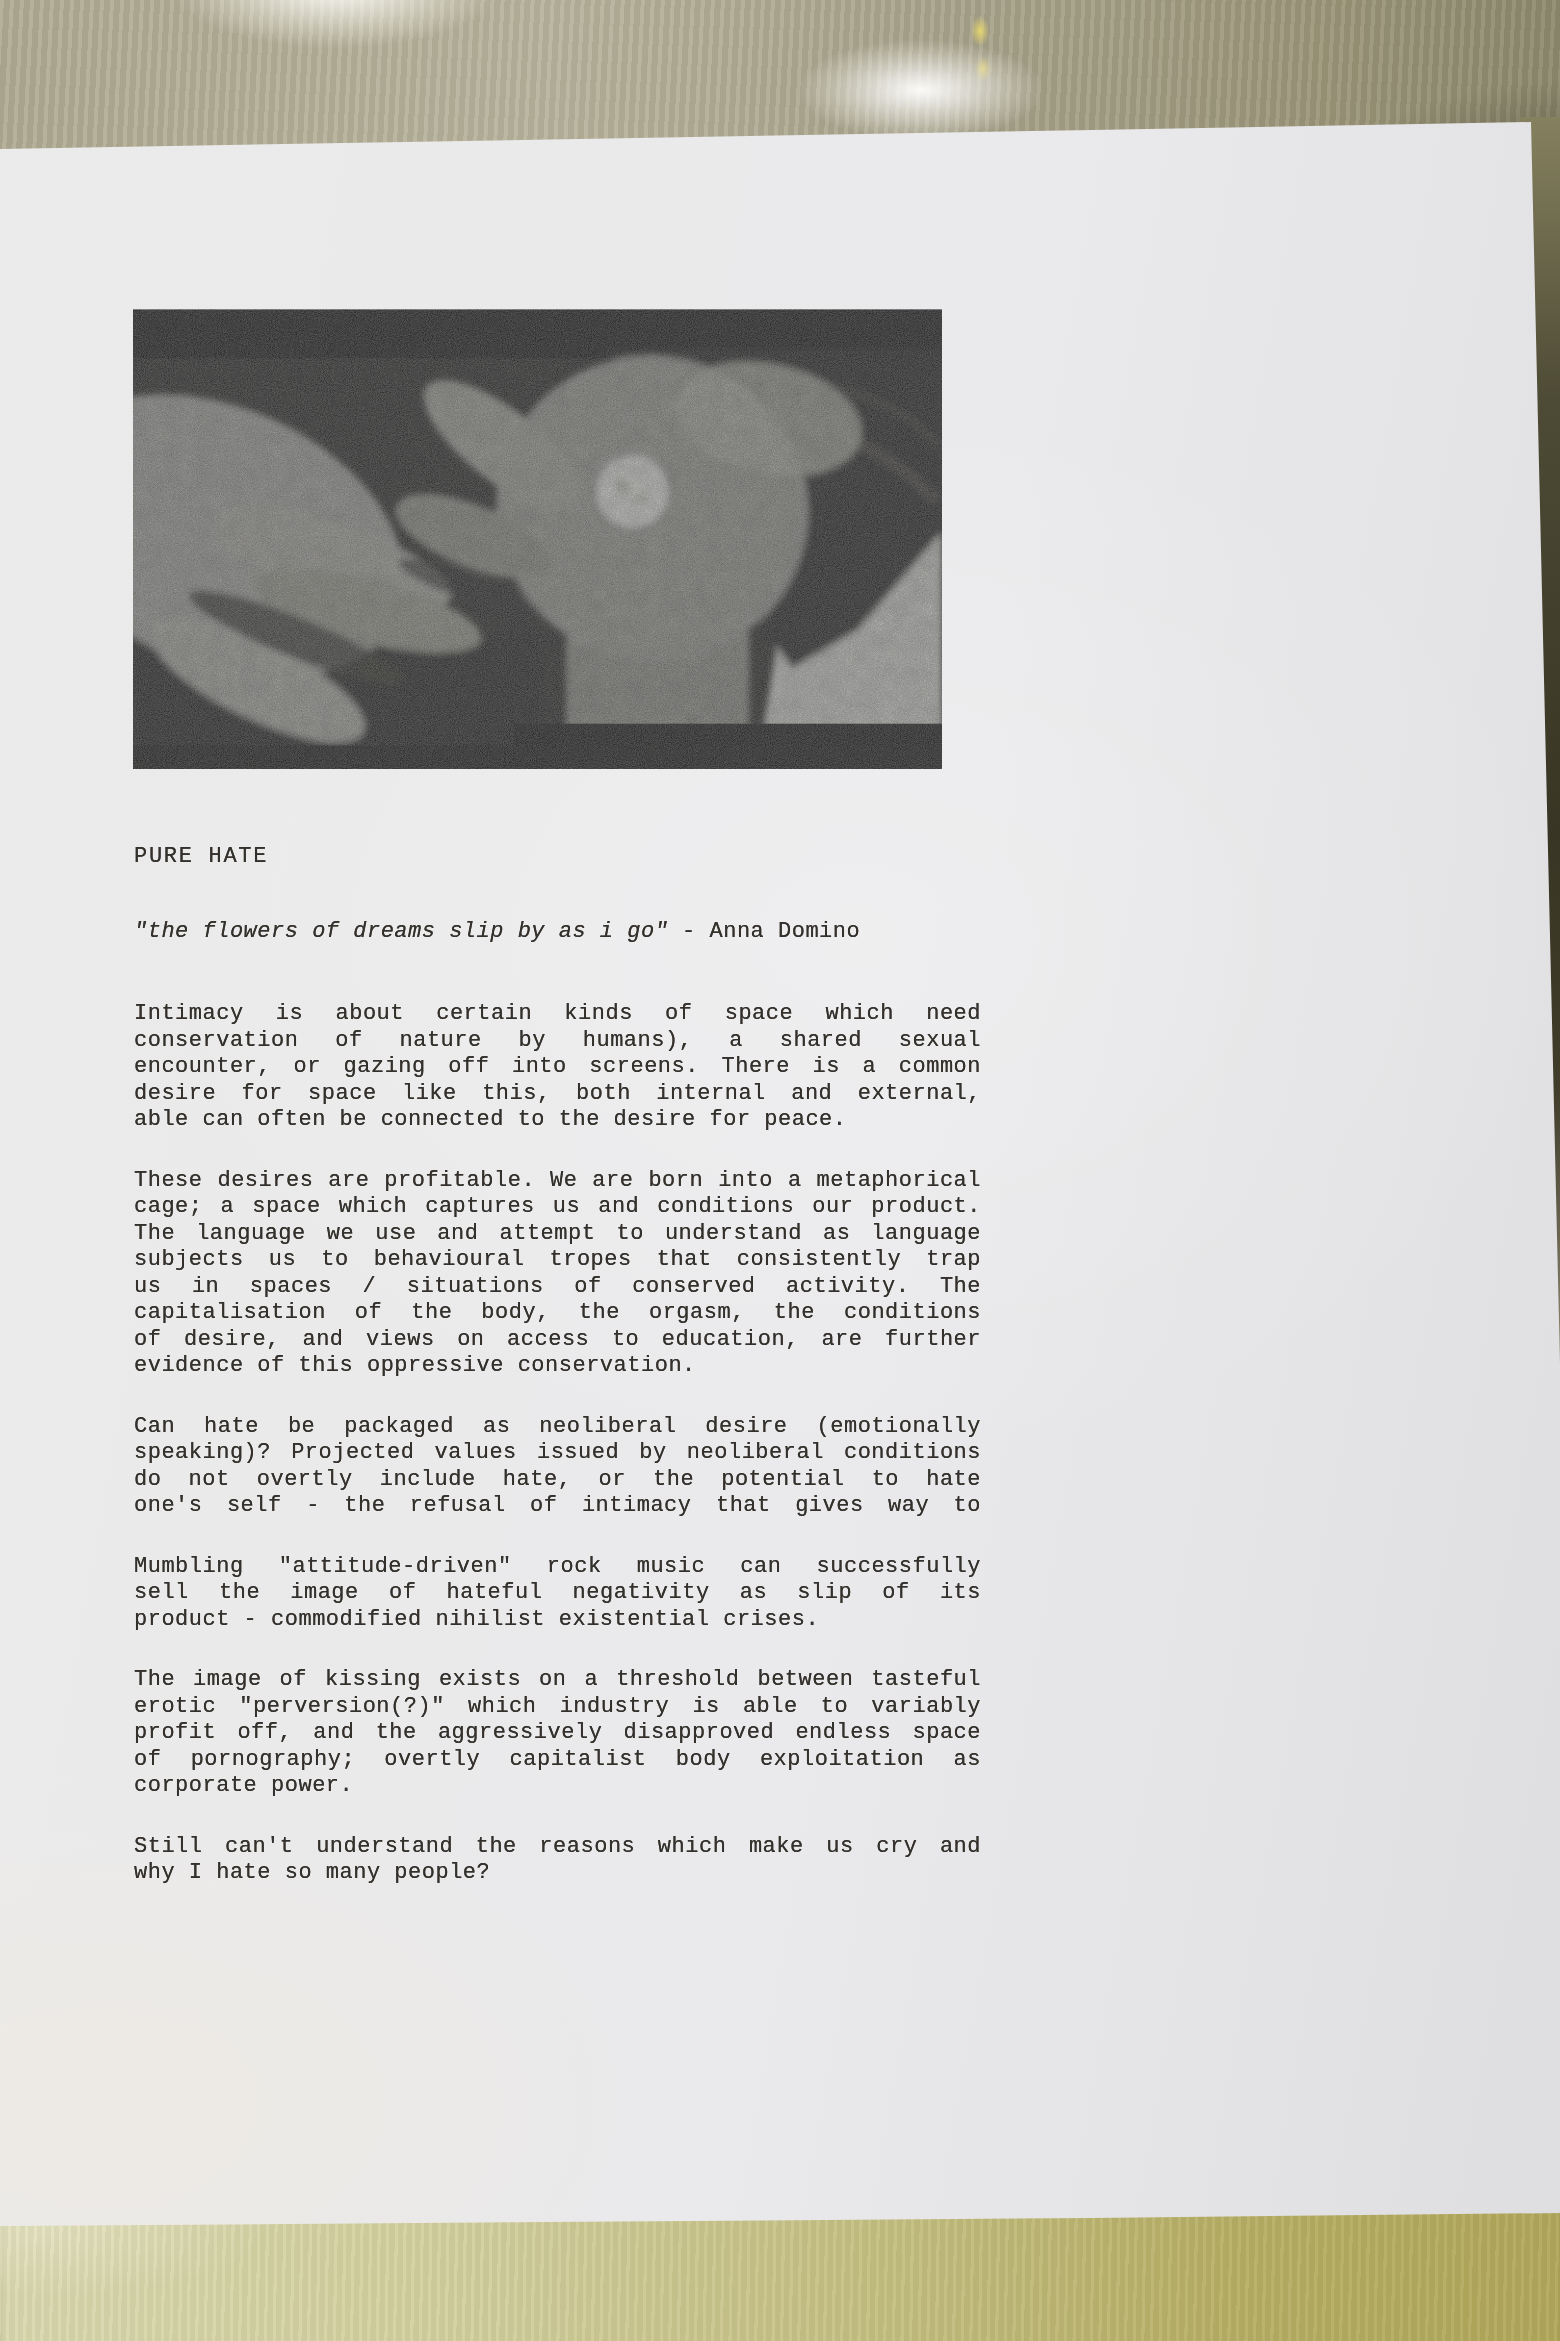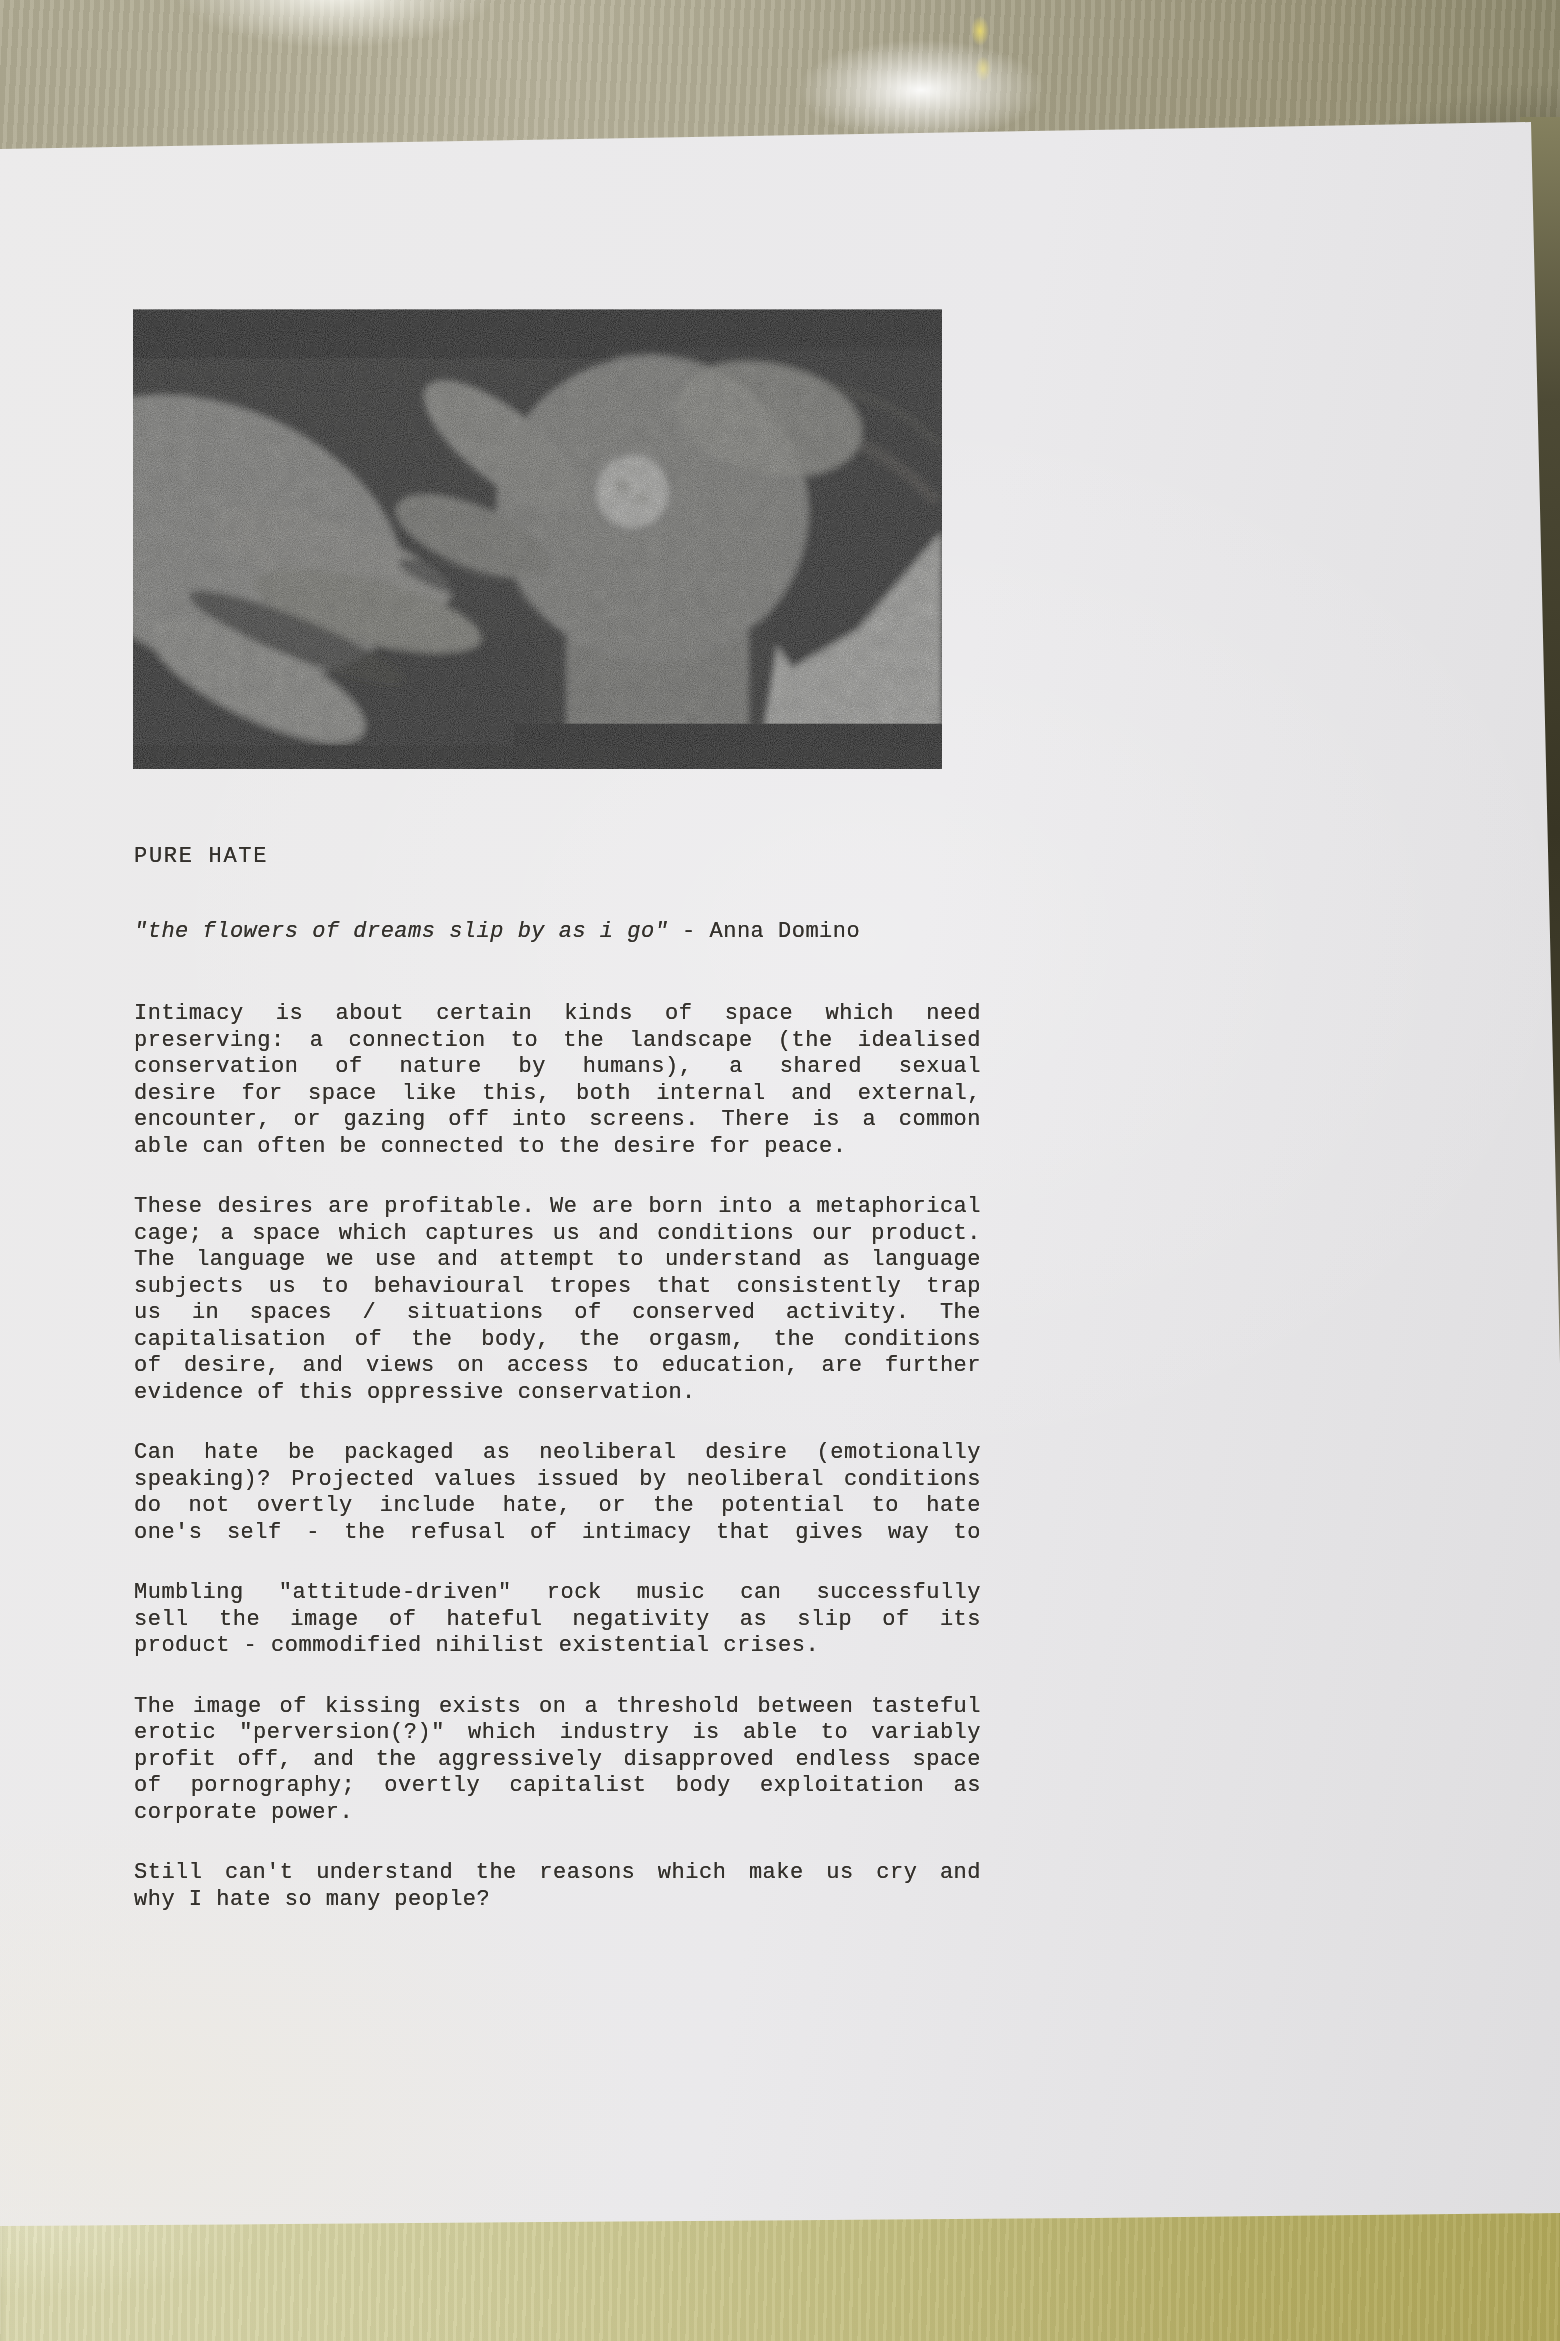--- a/index.html
+++ b/index.html
@@ -131,24 +131,23 @@
         <rect x="0" y="10" width="1037" height="588" filter="url(#noiseLight)" opacity=".3"></rect>
       </svg>
     </div>
 
     <div class="doc-text">
       <div class="title">PURE HATE</div>
       <div class="quote-line"><span class="q">"the flowers of dreams slip by as i go"</span><span> - Anna Domino</span></div>
       <div>
           <div class="para">
             <div class="tline">Intimacy is about certain kinds of space which need</div>
-            <div class="tline">preserving: a connection to the landscape (the idealised</div>
             <div class="tline">conservation of nature by humans), a shared sexual</div>
+            <div class="tline">encounter, or gazing off into screens. There is a common</div>
             <div class="tline">desire for space like this, both internal and external,</div>
-            <div class="tline">encounter, or gazing off into screens. There is a common</div>
             <div class="tline tlast">able can often be connected to the desire for peace.</div>
           </div>
           <div class="para">
             <div class="tline">These desires are profitable. We are born into a metaphorical</div>
             <div class="tline">cage; a space which captures us and conditions our product.</div>
             <div class="tline">The language we use and attempt to understand as language</div>
             <div class="tline">subjects us to behavioural tropes that consistently trap</div>
             <div class="tline">us in spaces / situations of conserved activity. The</div>
             <div class="tline">capitalisation of the body, the orgasm, the conditions</div>
             <div class="tline">of desire, and views on access to education, are further</div>

